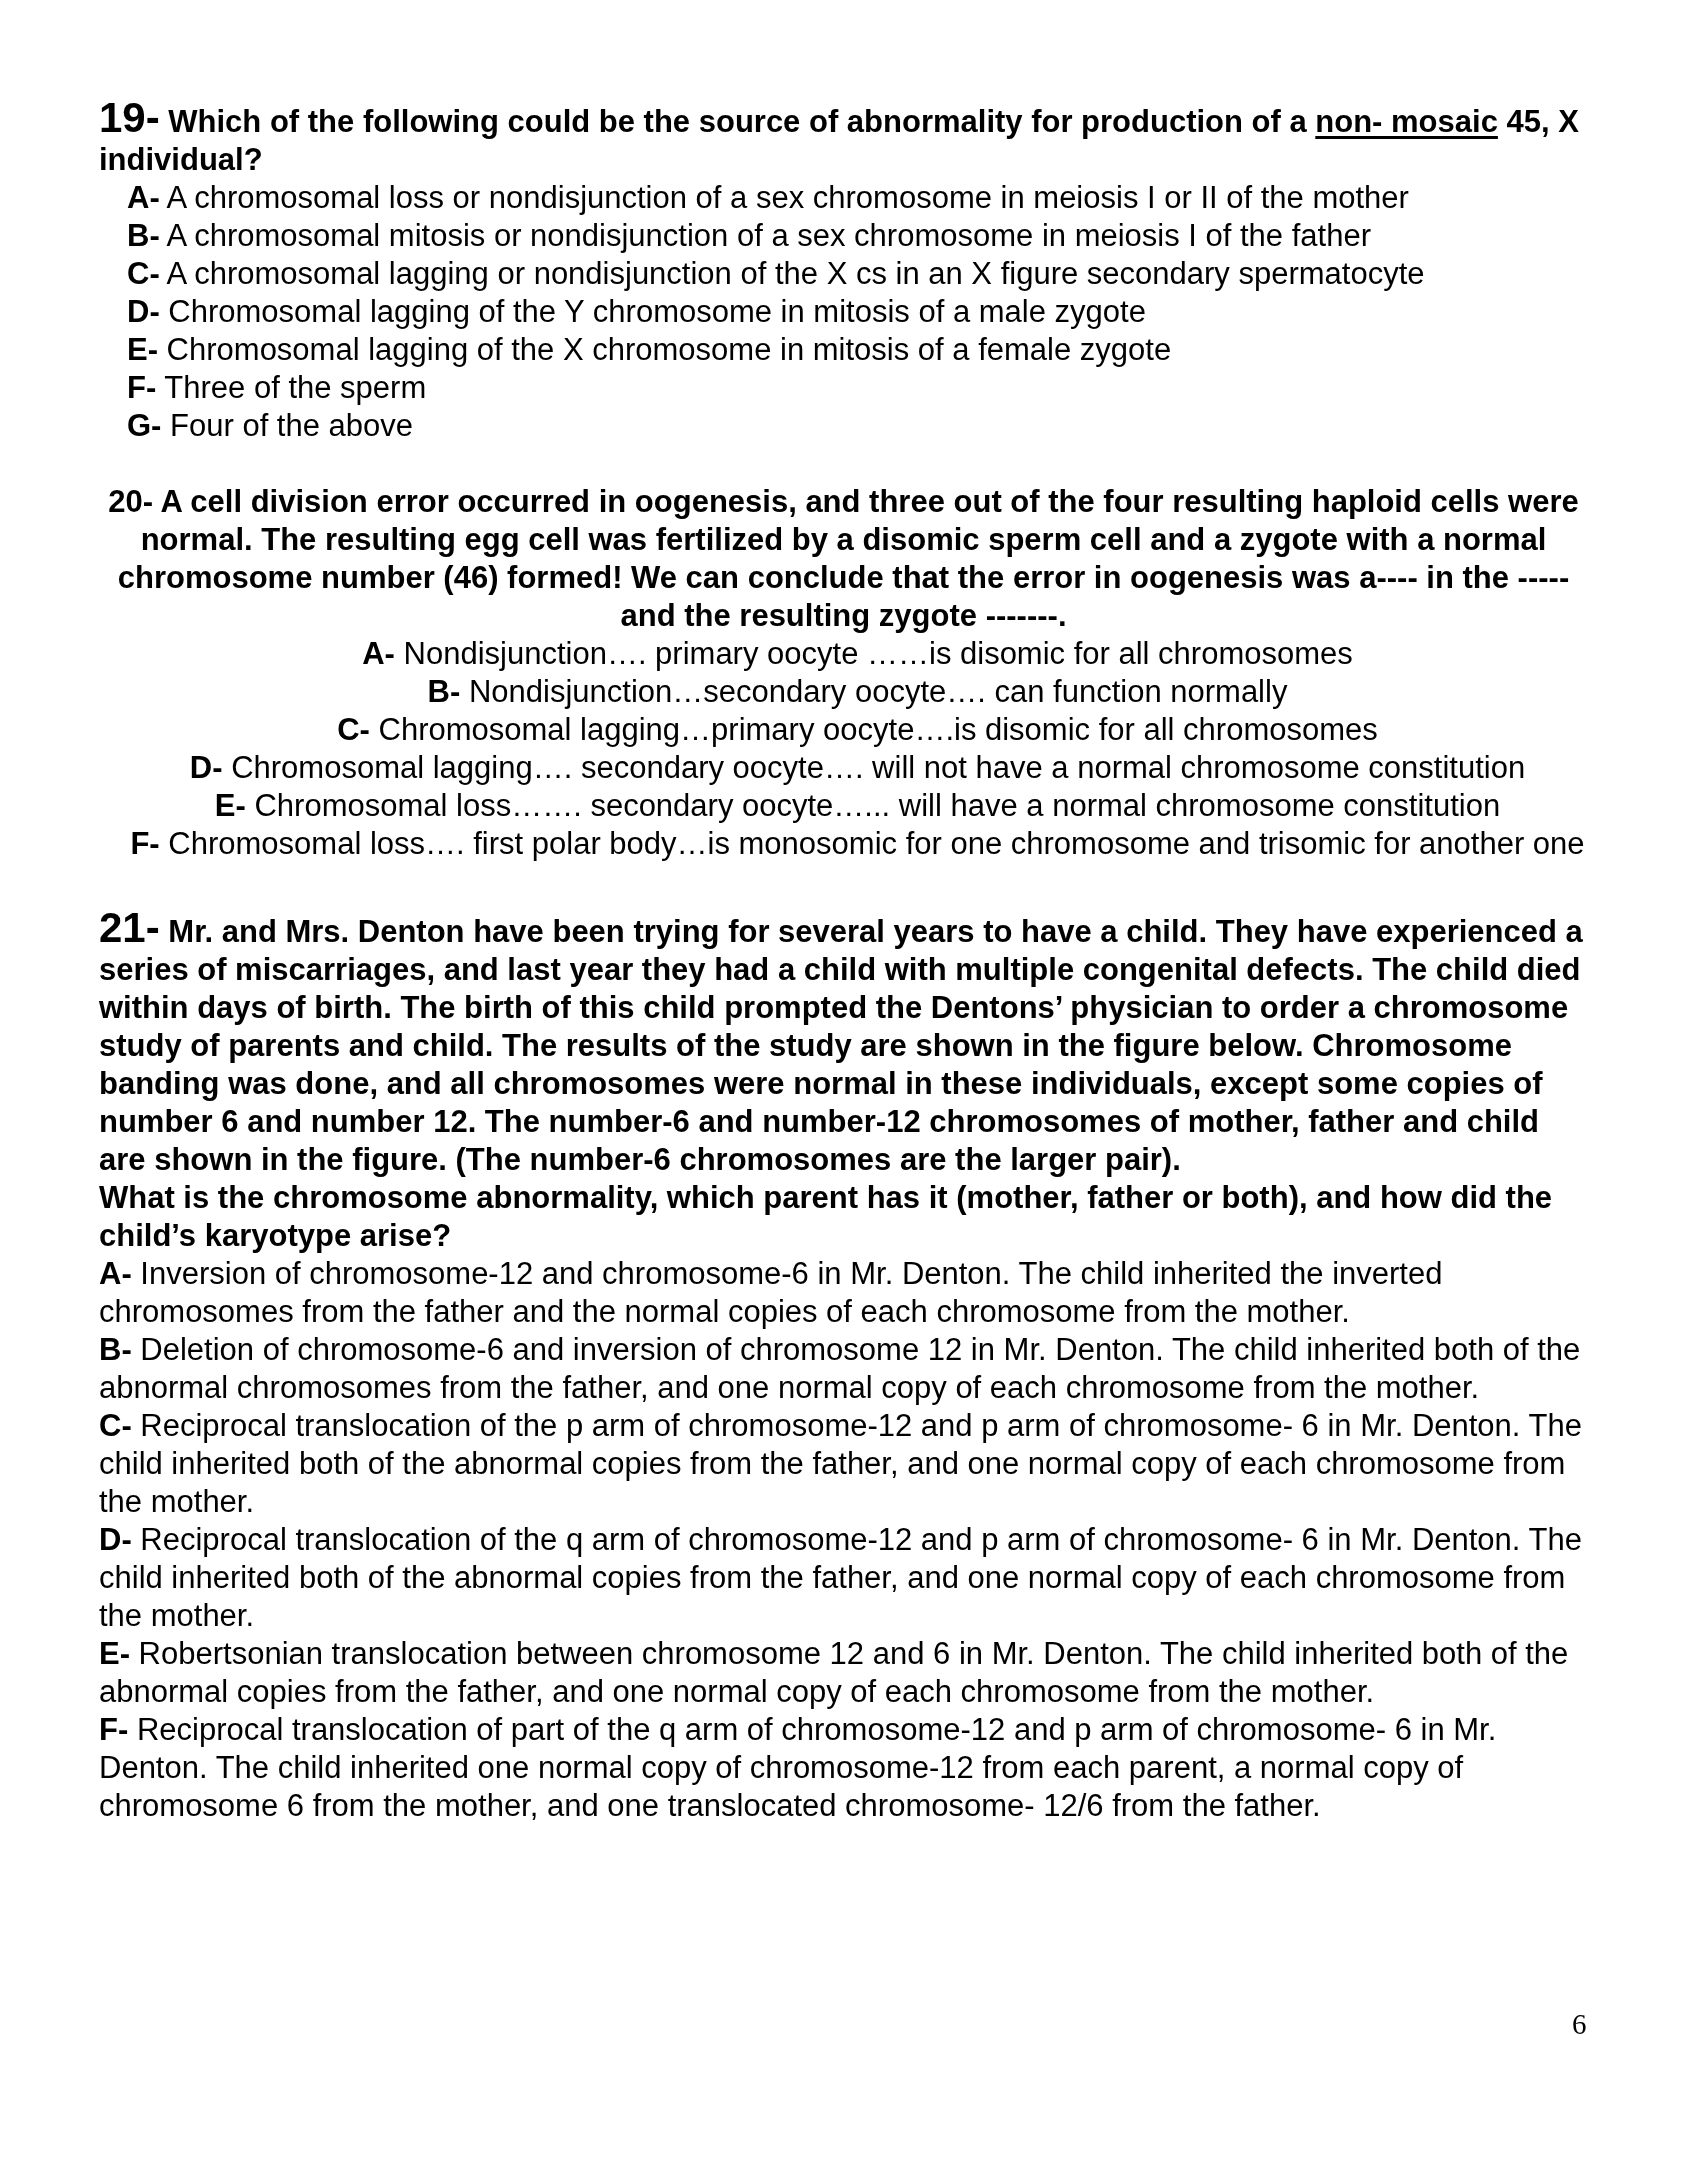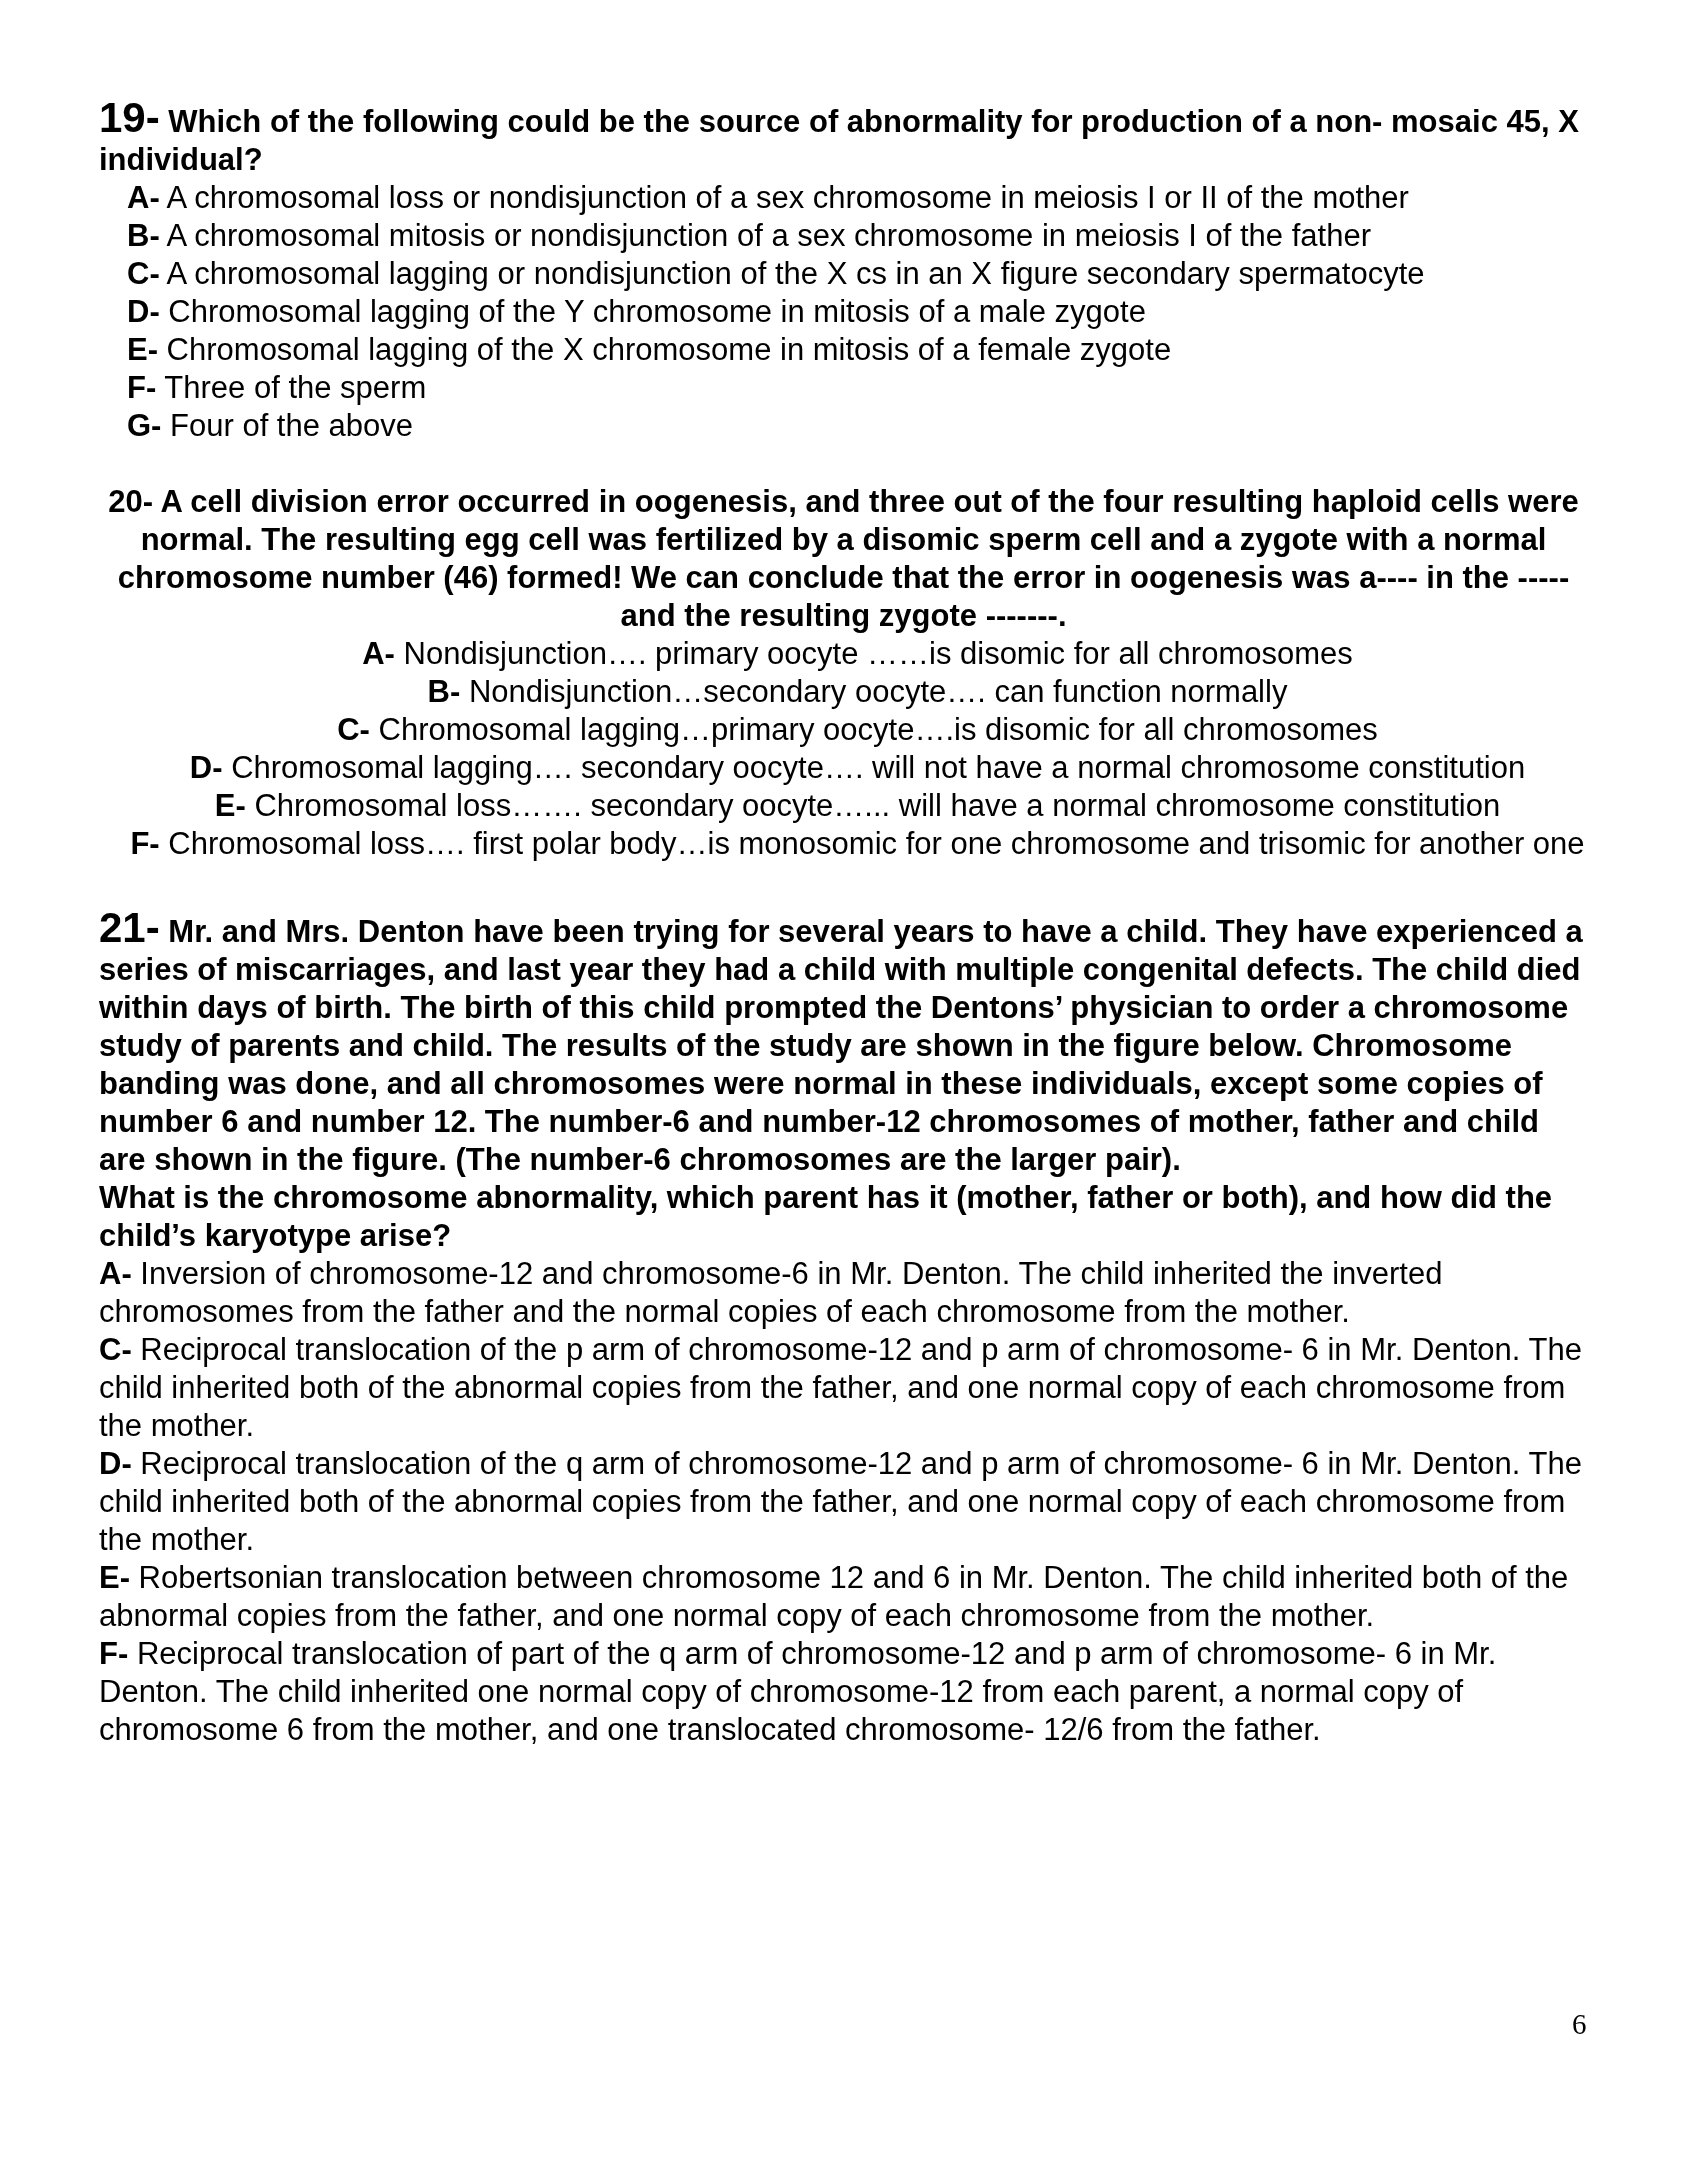--- a/index.html
+++ b/index.html
@@ -6,21 +6,21 @@
   body {
     width: 1687px; height: 2183px; position: relative; overflow: hidden;
     font-family: "Liberation Sans", sans-serif; color: #000;
   }
   .page { position: absolute; left: 99px; top: 99px; width: 1489px; }
   .q { font-weight: bold; font-size: 31px; line-height: 38px; }
   .qnum { font-size: 42px; }
   .opt { font-size: 31px; line-height: 38px; font-weight: normal; }
   .opt.indent { padding-left: 28px; }
   .opt .lbl { font-weight: bold; }
-  .u { text-decoration-thickness: 2.6px; text-underline-offset: 4px; }
+  .u { text-decoration: underline; text-decoration-thickness: 2.6px; text-underline-offset: 4px; }
   .block { margin-bottom: 38px; }
   .block.b19 { margin-bottom: 38px; }
   .block.b20 { margin-bottom: 46px; text-align: center; }
   .pagenum {
     position: absolute; left: 1572px; top: 2008px;
     font-family: "Liberation Serif", serif; font-size: 29px;
   }
 </style>
 </head>
 <body>
@@ -45,20 +45,21 @@
     <div class="opt" style="padding-left:28px"><span class="lbl">C-</span><span> Chromosomal lagging…primary oocyte….is disomic for all chromosomes</span></div>
     <div class="opt" style="padding-left:28px"><span class="lbl">D-</span><span> Chromosomal lagging…. secondary oocyte…. will not have a normal chromosome constitution</span></div>
     <div class="opt" style="padding-left:28px"><span class="lbl">E-</span><span> Chromosomal loss……. secondary oocyte…... will have a normal chromosome constitution</span></div>
     <div class="opt" style="text-indent:28px"><span class="lbl">F-</span><span> Chromosomal loss…. first polar body…is monosomic for one chromosome and trisomic for another one</span></div>
   </div>
 
   <div class="block">
     <div class="q"><span class="qnum">21-</span><span> Mr. and Mrs. Denton have been trying for several years to have a child. They have experienced a series of miscarriages, and last year they had a child with multiple congenital defects. The child died within days of birth. The birth of this child prompted the Dentons’ physician to order a chromosome study of parents and child. The results of the study are shown in the figure below. Chromosome banding was done, and all chromosomes were normal in these individuals, except some copies of number 6 and number 12. The number-6 and number-12 chromosomes of mother, father and child are shown in the figure. (The number-6 chromosomes are the larger pair).</span></div>
     <div class="q">What is the chromosome abnormality, which parent has it (mother, father or both), and how did the child’s karyotype arise?</div>
     <div class="opt"><span class="lbl">A-</span><span> Inversion of chromosome-12 and chromosome-6 in Mr. Denton. The child inherited the inverted chromosomes from the father and the normal copies of each chromosome from the mother.</span></div>
+    <div class="opt"><span class="lbl">B-</span><span> Deletion of chromosome-6 and inversion of chromosome 12 in Mr. Denton. The child inherited both of the abnormal chromosomes from the father, and one normal copy of each chromosome from the mother.</span></div>
     <div class="opt"><span class="lbl">C-</span><span> Reciprocal translocation of the p arm of chromosome-12 and p arm of chromosome- 6 in Mr. Denton. The child inherited both of the abnormal copies from the father, and one normal copy of each chromosome from the mother.</span></div>
     <div class="opt"><span class="lbl">D-</span><span> Reciprocal translocation of the q arm of chromosome-12 and p arm of chromosome- 6 in Mr. Denton. The child inherited both of the abnormal copies from the father, and one normal copy of each chromosome from the mother.</span></div>
     <div class="opt"><span class="lbl">E-</span><span> Robertsonian translocation between chromosome 12 and 6 in Mr. Denton. The child inherited both of the abnormal copies from the father, and one normal copy of each chromosome from the mother.</span></div>
     <div class="opt"><span class="lbl">F-</span><span> Reciprocal translocation of part of the q arm of chromosome-12 and p arm of chromosome- 6 in Mr. Denton. The child inherited one normal copy of chromosome-12 from each parent, a normal copy of chromosome 6 from the mother, and one translocated chromosome- 12/6 from the father.</span></div>
   </div>
 
 </div>
 
 <div class="pagenum">6</div>
 

